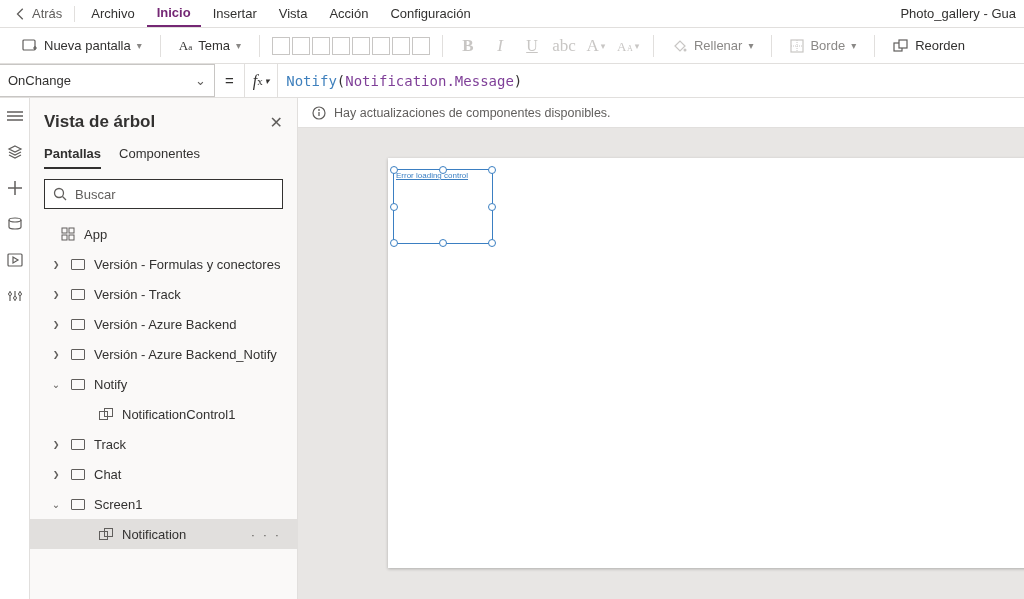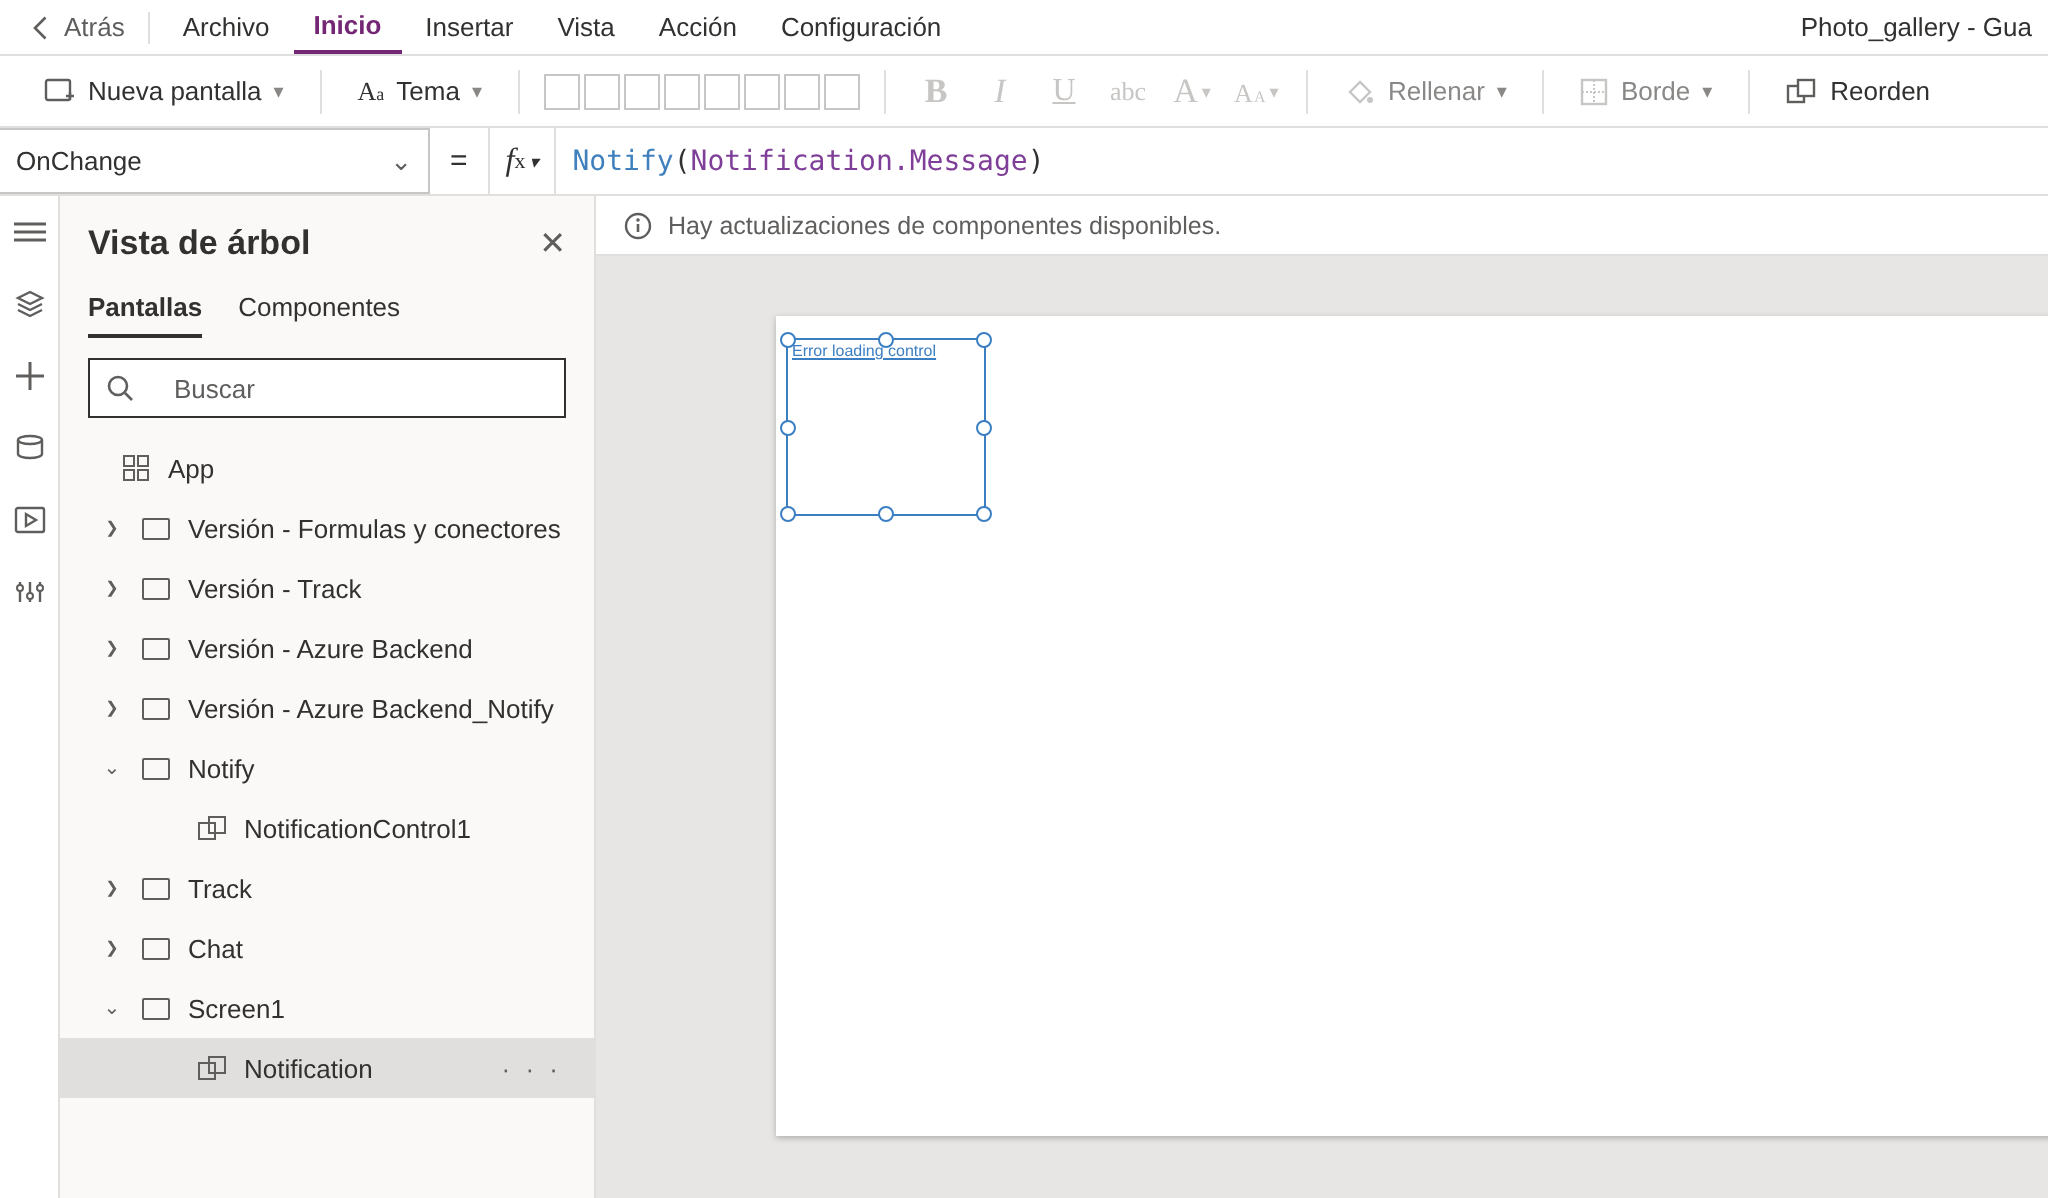--- a/index.html
+++ b/index.html
@@ -52,37 +52,37 @@
   .body{display:flex;height:calc(599px - 28px - 36px - 34px)}
   .rail{width:30px;border-right:1px solid var(--grey-200);display:flex;flex-direction:column;align-items:center;padding-top:8px;gap:16px;color:var(--grey-600)}
   .rail .ritem{width:20px;height:20px;display:flex;align-items:center;justify-content:center;cursor:pointer}
   .panel{width:268px;border-right:1px solid var(--grey-200);background:var(--grey-50);display:flex;flex-direction:column}
   .phdr{display:flex;align-items:center;justify-content:space-between;padding:14px 14px 8px}
   .phdr h2{margin:0;font-size:17px;font-weight:600;color:#323130}
   .phdr .close{font-size:16px;color:var(--grey-600);cursor:pointer}
   .ptabs{display:flex;gap:18px;padding:0 14px}
   .ptab{padding:6px 0;cursor:pointer;color:#323130}
   .ptab.sel{font-weight:700;border-bottom:2px solid #323130}
-  .psearch{margin:10px 14px;height:30px;border:1px solid #323130;background:#fff;display:flex;align-items:center;padding:0 8px;gap:20px;color:var(--grey-600)}
+  .psearch{margin:10px 14px;height:30px;border:1px solid #323130;background:#fff;display:flex;align-items:center;padding:0 8px;gap:8px;color:var(--grey-600)}
   .tree{flex:1;overflow:auto;padding-bottom:8px}
   .node{display:flex;align-items:center;gap:8px;height:30px;padding:0 10px;cursor:pointer;color:#323130}
   .node.sel{background:var(--grey-200)}
   .node .exp{width:12px;text-align:center;color:var(--grey-600);font-size:10px}
   .node .nicon{width:16px;height:16px;display:flex;align-items:center;justify-content:center;color:var(--grey-600)}
   .node .dots{margin-left:auto;color:var(--grey-600);letter-spacing:2px;padding-right:6px}
   .i1{padding-left:10px}
   .i2{padding-left:20px}
   .i3{padding-left:48px}
 
   
   .canvas-wrap{flex:1;display:flex;flex-direction:column;background:var(--canvas-bg)}
   .info-bar{height:30px;display:flex;align-items:center;gap:8px;padding:0 14px;color:var(--grey-600);background:#fff;border-bottom:1px solid var(--grey-200);font-size:12.5px}
   .canvas-viewport{flex:1;position:relative;display:flex}
   .art{position:absolute;left:90px;top:30px;width:640px;height:410px;background:#fff;box-shadow:0 1px 3px rgba(0,0,0,.25)}
-  .sel-box{position:absolute;left:5px;top:11px;width:100px;height:89px;border:1px solid var(--selected-blue)}
+  .sel-box{position:absolute;left:5px;top:11px;width:100px;height:75px;border:1px solid var(--selected-blue)}
   .sel-box .lbl{position:absolute;left:2px;top:1px;font-size:8px;color:var(--selected-blue);text-decoration:underline}
   .handle{position:absolute;width:8px;height:8px;border:1px solid var(--selected-blue);background:#fff;border-radius:50%}
   .h-nw{left:-4px;top:-4px}.h-n{left:calc(50% - 4px);top:-4px}.h-ne{right:-4px;top:-4px}
   .h-w{left:-4px;top:calc(50% - 4px)}.h-e{right:-4px;top:calc(50% - 4px)}
   .h-sw{left:-4px;bottom:-4px}.h-s{left:calc(50% - 4px);bottom:-4px}.h-se{right:-4px;bottom:-4px}
 
   .ico-screen{width:14px;height:11px;border:1.4px solid currentColor;border-radius:1px;position:relative;display:inline-block}
   .ico-comp{width:14px;height:12px;position:relative;display:inline-block}
   .ico-comp::before,.ico-comp::after{content:"";position:absolute;border:1.4px solid currentColor;width:7px;height:7px}
   .ico-comp::before{left:0;top:3px}
@@ -150,21 +150,21 @@
       <div class="swatch"></div>
       <div class="swatch"></div>
       <div class="swatch"></div>
     </div>
   </div>
   <div class="vsep"></div>
   <div class="grp">
     <div class="fmt" style="font-size:17px;font-weight:bold">B</div>
     <div class="fmt" style="font-size:17px;font-style:italic">I</div>
     <div class="fmt" style="font-size:16px;text-decoration:underline">U</div>
-    <div class="fmt" style="font-size:13px">abc</div>
+    <div class="fmt" style="font-size:17px">abc</div>
     <div class="fmt" style="font-size:17px">A<span class="chev" style="font-size:9px;margin-left:2px">▾</span></div>
     <div class="fmt">
       <svg width="18" height="14" viewBox="0 0 18 14">
           <text x="0" y="12" font-size="13" fill="#c8c6c4" font-family="serif">A</text>
           <text x="10" y="12" font-size="8" fill="#c8c6c4" font-family="serif">A</text>
         </svg>
       <span class="chev" style="font-size:9px">▾</span>
     </div>
   </div>
   <div class="vsep"></div>

